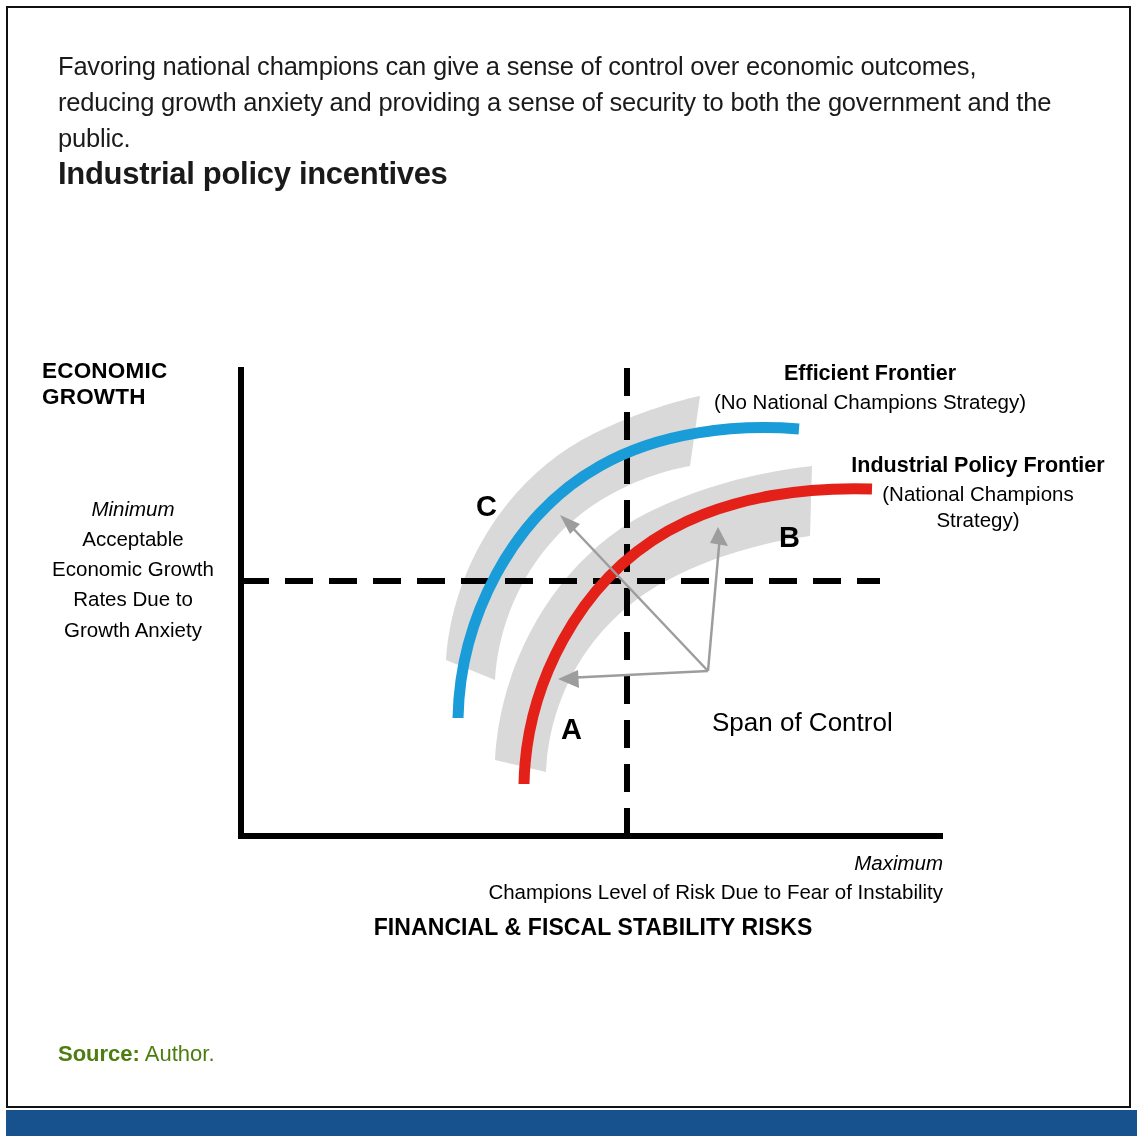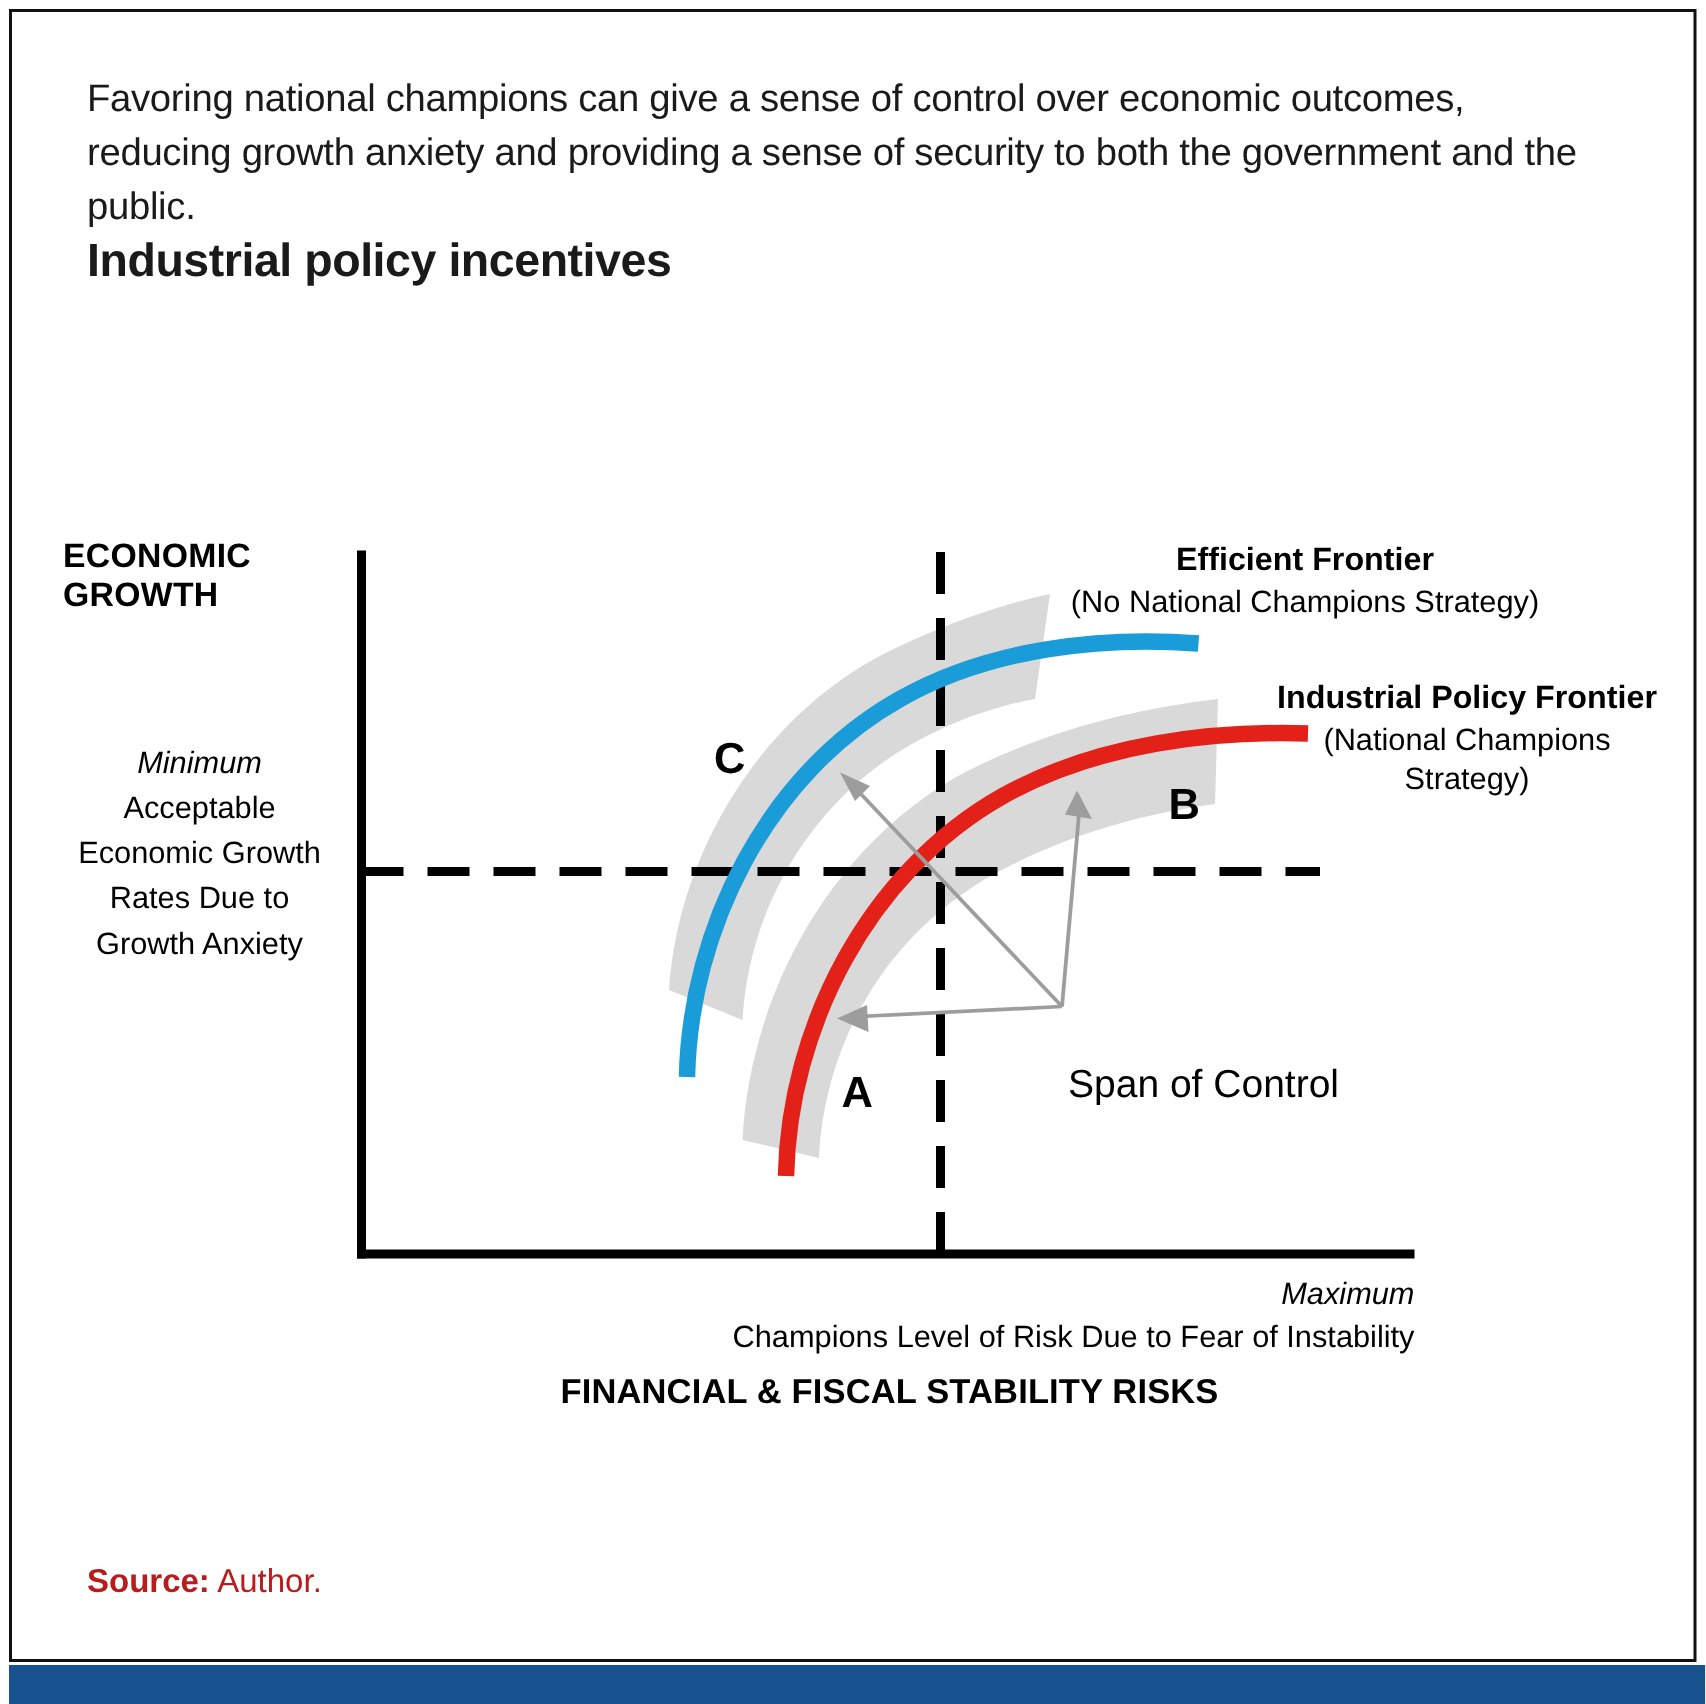--- a/index.html
+++ b/index.html
@@ -171,21 +171,21 @@
   #point-a { left: 561px; top: 713px; }
   #point-b { left: 779px; top: 521px; }
   #point-c { left: 476px; top: 490px; }
 
   
   #source-line {
     position: absolute;
     left: 58px;
     top: 1041px;
     font-size: 22px;
-    color: #b91c1c;
+    color: #4d7c0f;
   }
   #source-line .bold { font-weight: 700; }
 </style>
 </head>
 <body>
 
 <div id="frame">
 
   <div id="inner-border"></div>
 

